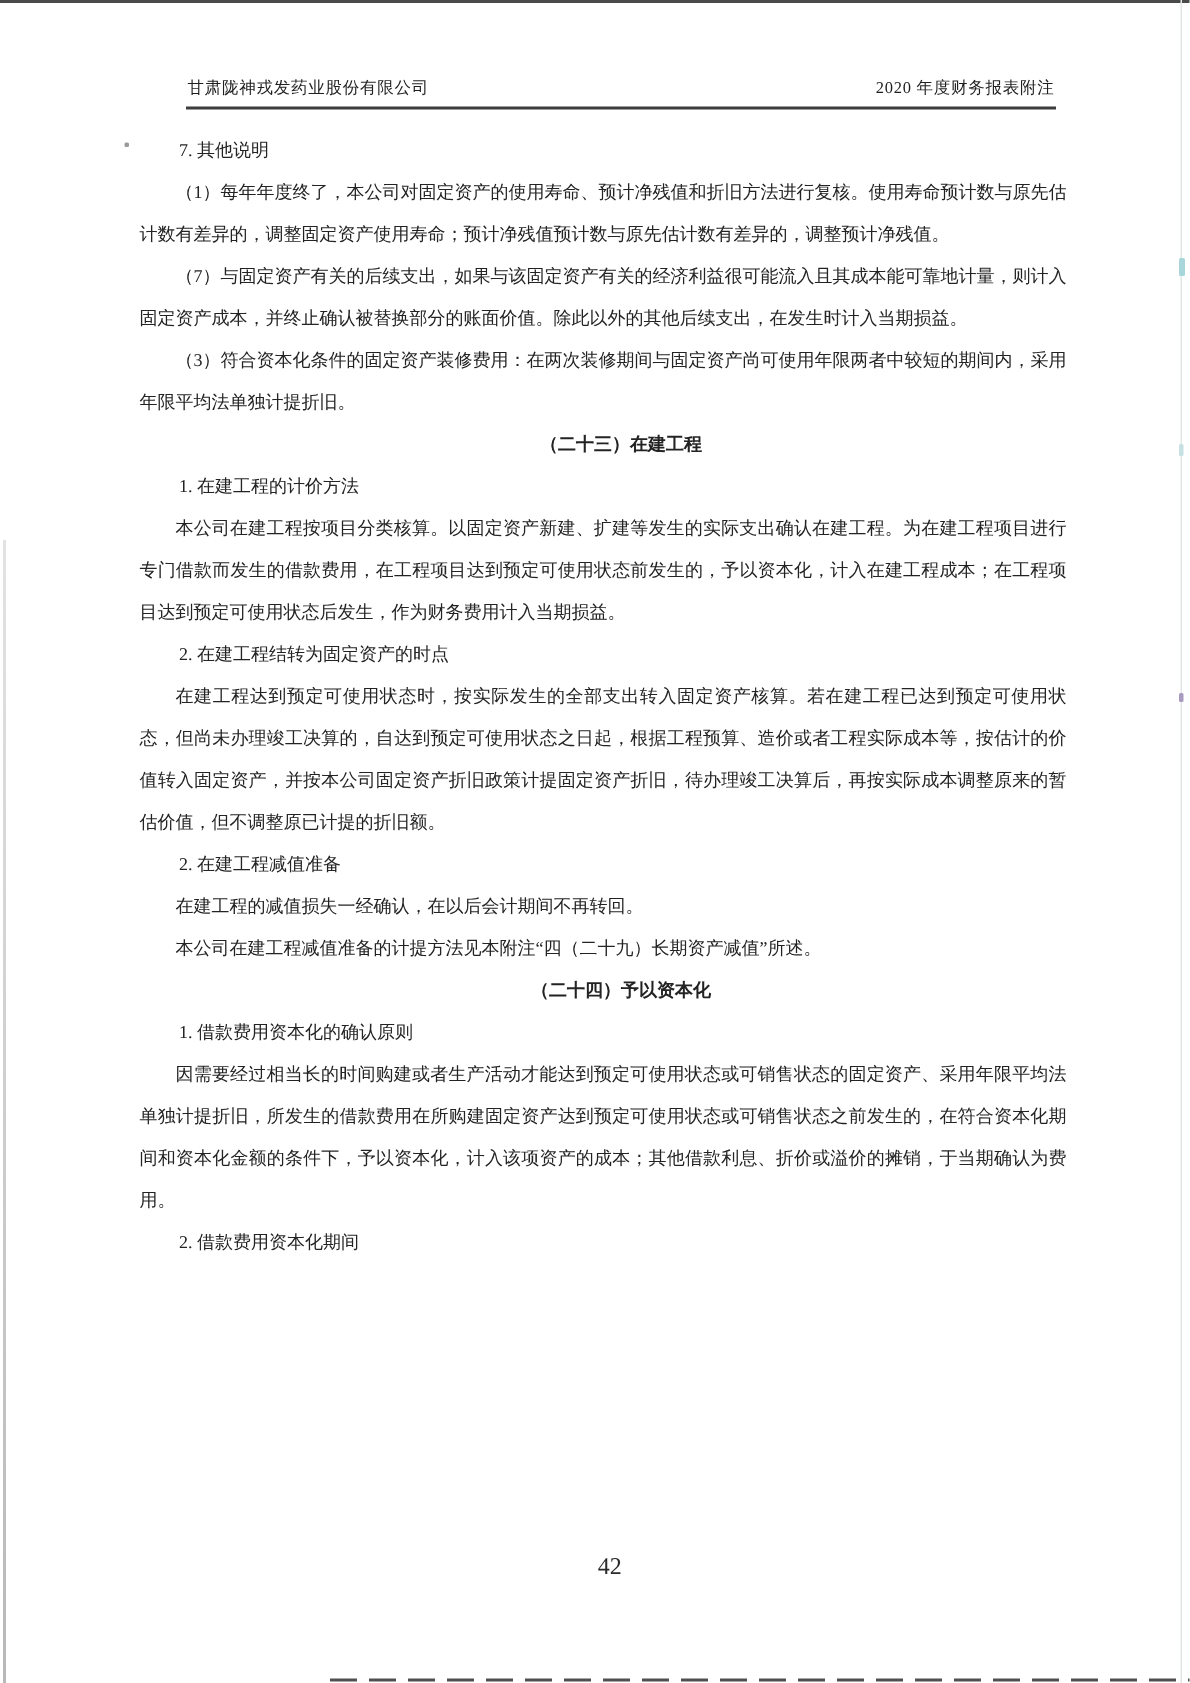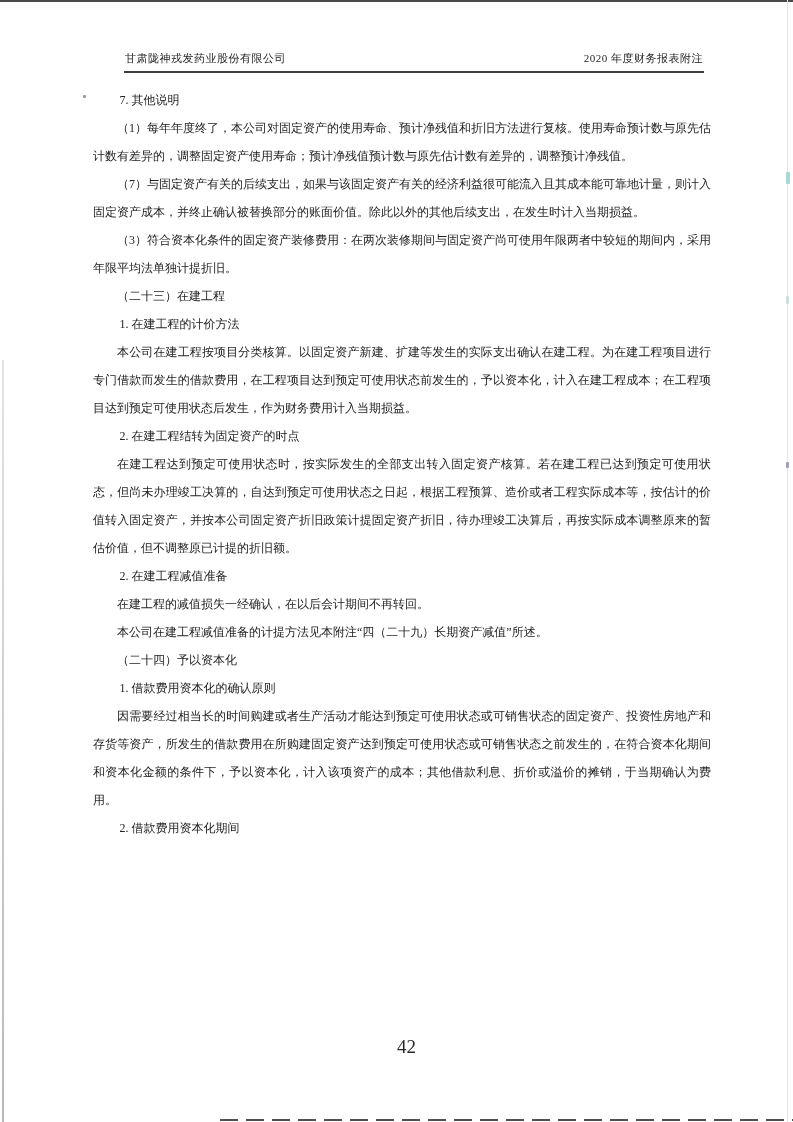--- a/index.html
+++ b/index.html
@@ -48,30 +48,30 @@
 
   
   .doc-body {
     position: absolute; top: 86px; left: 93px; width: 618px;
     font-size: 12px; line-height: 28px;
     text-align: justify;
     color: #232323;
   }
   .doc-body p { margin: 0; text-indent: 2em; }
   .doc-body .block-heading {
-    font-weight: normal;
+    font-weight: bold;
     font-family: "Liberation Sans", "DejaVu Sans", sans-serif;
-    text-align: left;
+    text-align: center;
   }
   .doc-body .block-item { text-align: left; text-indent: 2.2em; }
 
   
   .page-footer {
     position: absolute; top: 1036px; left: 0; right: 0;
-    text-align: center; font-size: 19px; color: #2a2a2a; padding-left: 20px;
+    text-align: center; font-size: 16px; color: #2a2a2a; padding-left: 20px;
   }
 </style>
 </head>
 <body>
 
 <div class="edge-top"></div>
 <div class="edge-bottom"></div>
 <div class="edge-left"></div>
 <div class="edge-right"></div>
 <div class="speck speck-a"></div>
@@ -93,19 +93,19 @@
     <p class="block-heading">（二十三）在建工程</p>
     <p class="block-item">1. 在建工程的计价方法</p>
     <p class="block-para">本公司在建工程按项目分类核算。以固定资产新建、扩建等发生的实际支出确认在建工程。为在建工程项目进行专门借款而发生的借款费用，在工程项目达到预定可使用状态前发生的，予以资本化，计入在建工程成本；在工程项目达到预定可使用状态后发生，作为财务费用计入当期损益。</p>
     <p class="block-item">2. 在建工程结转为固定资产的时点</p>
     <p class="block-para">在建工程达到预定可使用状态时，按实际发生的全部支出转入固定资产核算。若在建工程已达到预定可使用状态，但尚未办理竣工决算的，自达到预定可使用状态之日起，根据工程预算、造价或者工程实际成本等，按估计的价值转入固定资产，并按本公司固定资产折旧政策计提固定资产折旧，待办理竣工决算后，再按实际成本调整原来的暂估价值，但不调整原已计提的折旧额。</p>
     <p class="block-item">2. 在建工程减值准备</p>
     <p class="block-para">在建工程的减值损失一经确认，在以后会计期间不再转回。</p>
     <p class="block-para">本公司在建工程减值准备的计提方法见本附注“四（二十九）长期资产减值”所述。</p>
     <p class="block-heading">（二十四）予以资本化</p>
     <p class="block-item">1. 借款费用资本化的确认原则</p>
-    <p class="block-para">因需要经过相当长的时间购建或者生产活动才能达到预定可使用状态或可销售状态的固定资产、投资性房地产和存货等资产，所发生的借款费用在所购建固定资产达到预定可使用状态或可销售状态之前发生的，在符合资本化期间和资本化金额的条件下，予以资本化，计入该项资产的成本；其他借款利息、折价或溢价的摊销，于当期确认为费用。</p>
+    <p class="block-para">因需要经过相当长的时间购建或者生产活动才能达到预定可使用状态或可销售状态的固定资产、采用年限平均法单独计提折旧，所发生的借款费用在所购建固定资产达到预定可使用状态或可销售状态之前发生的，在符合资本化期间和资本化金额的条件下，予以资本化，计入该项资产的成本；其他借款利息、折价或溢价的摊销，于当期确认为费用。</p>
     <p class="block-item">2. 借款费用资本化期间</p>
   </main>
 
 <footer class="page-footer">
   <span>42</span>
 </footer>
 
 </body></html>

